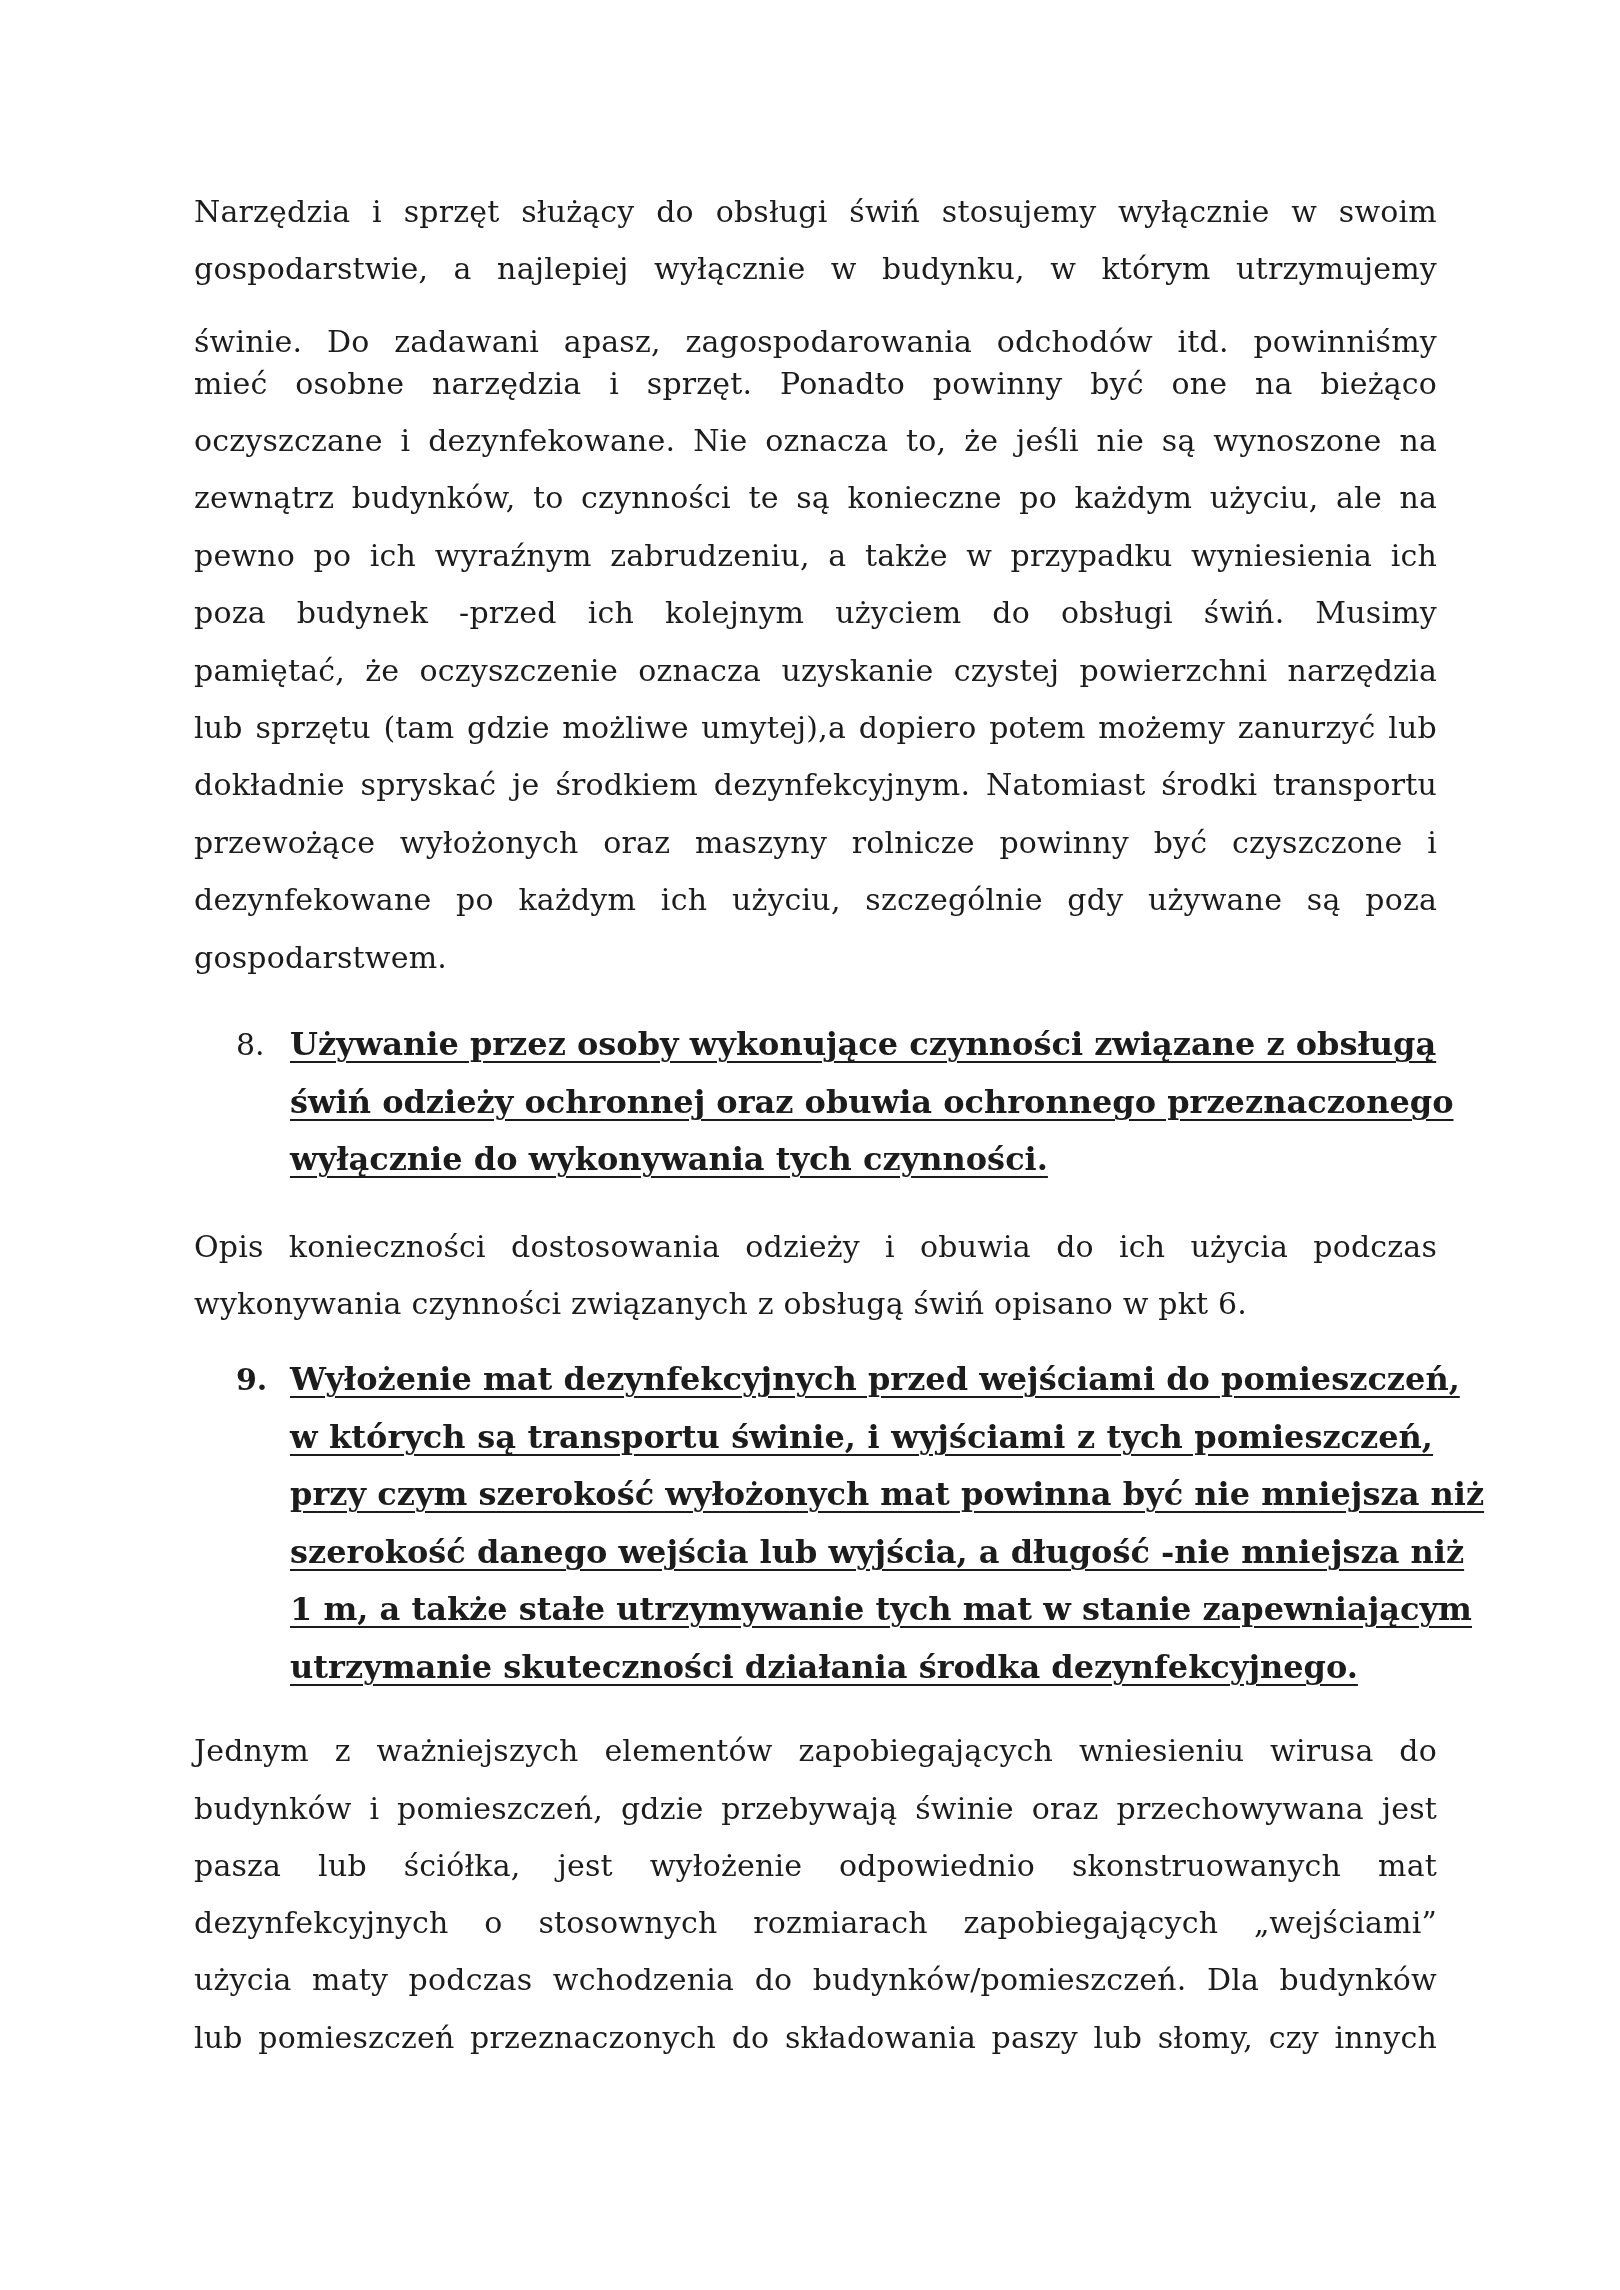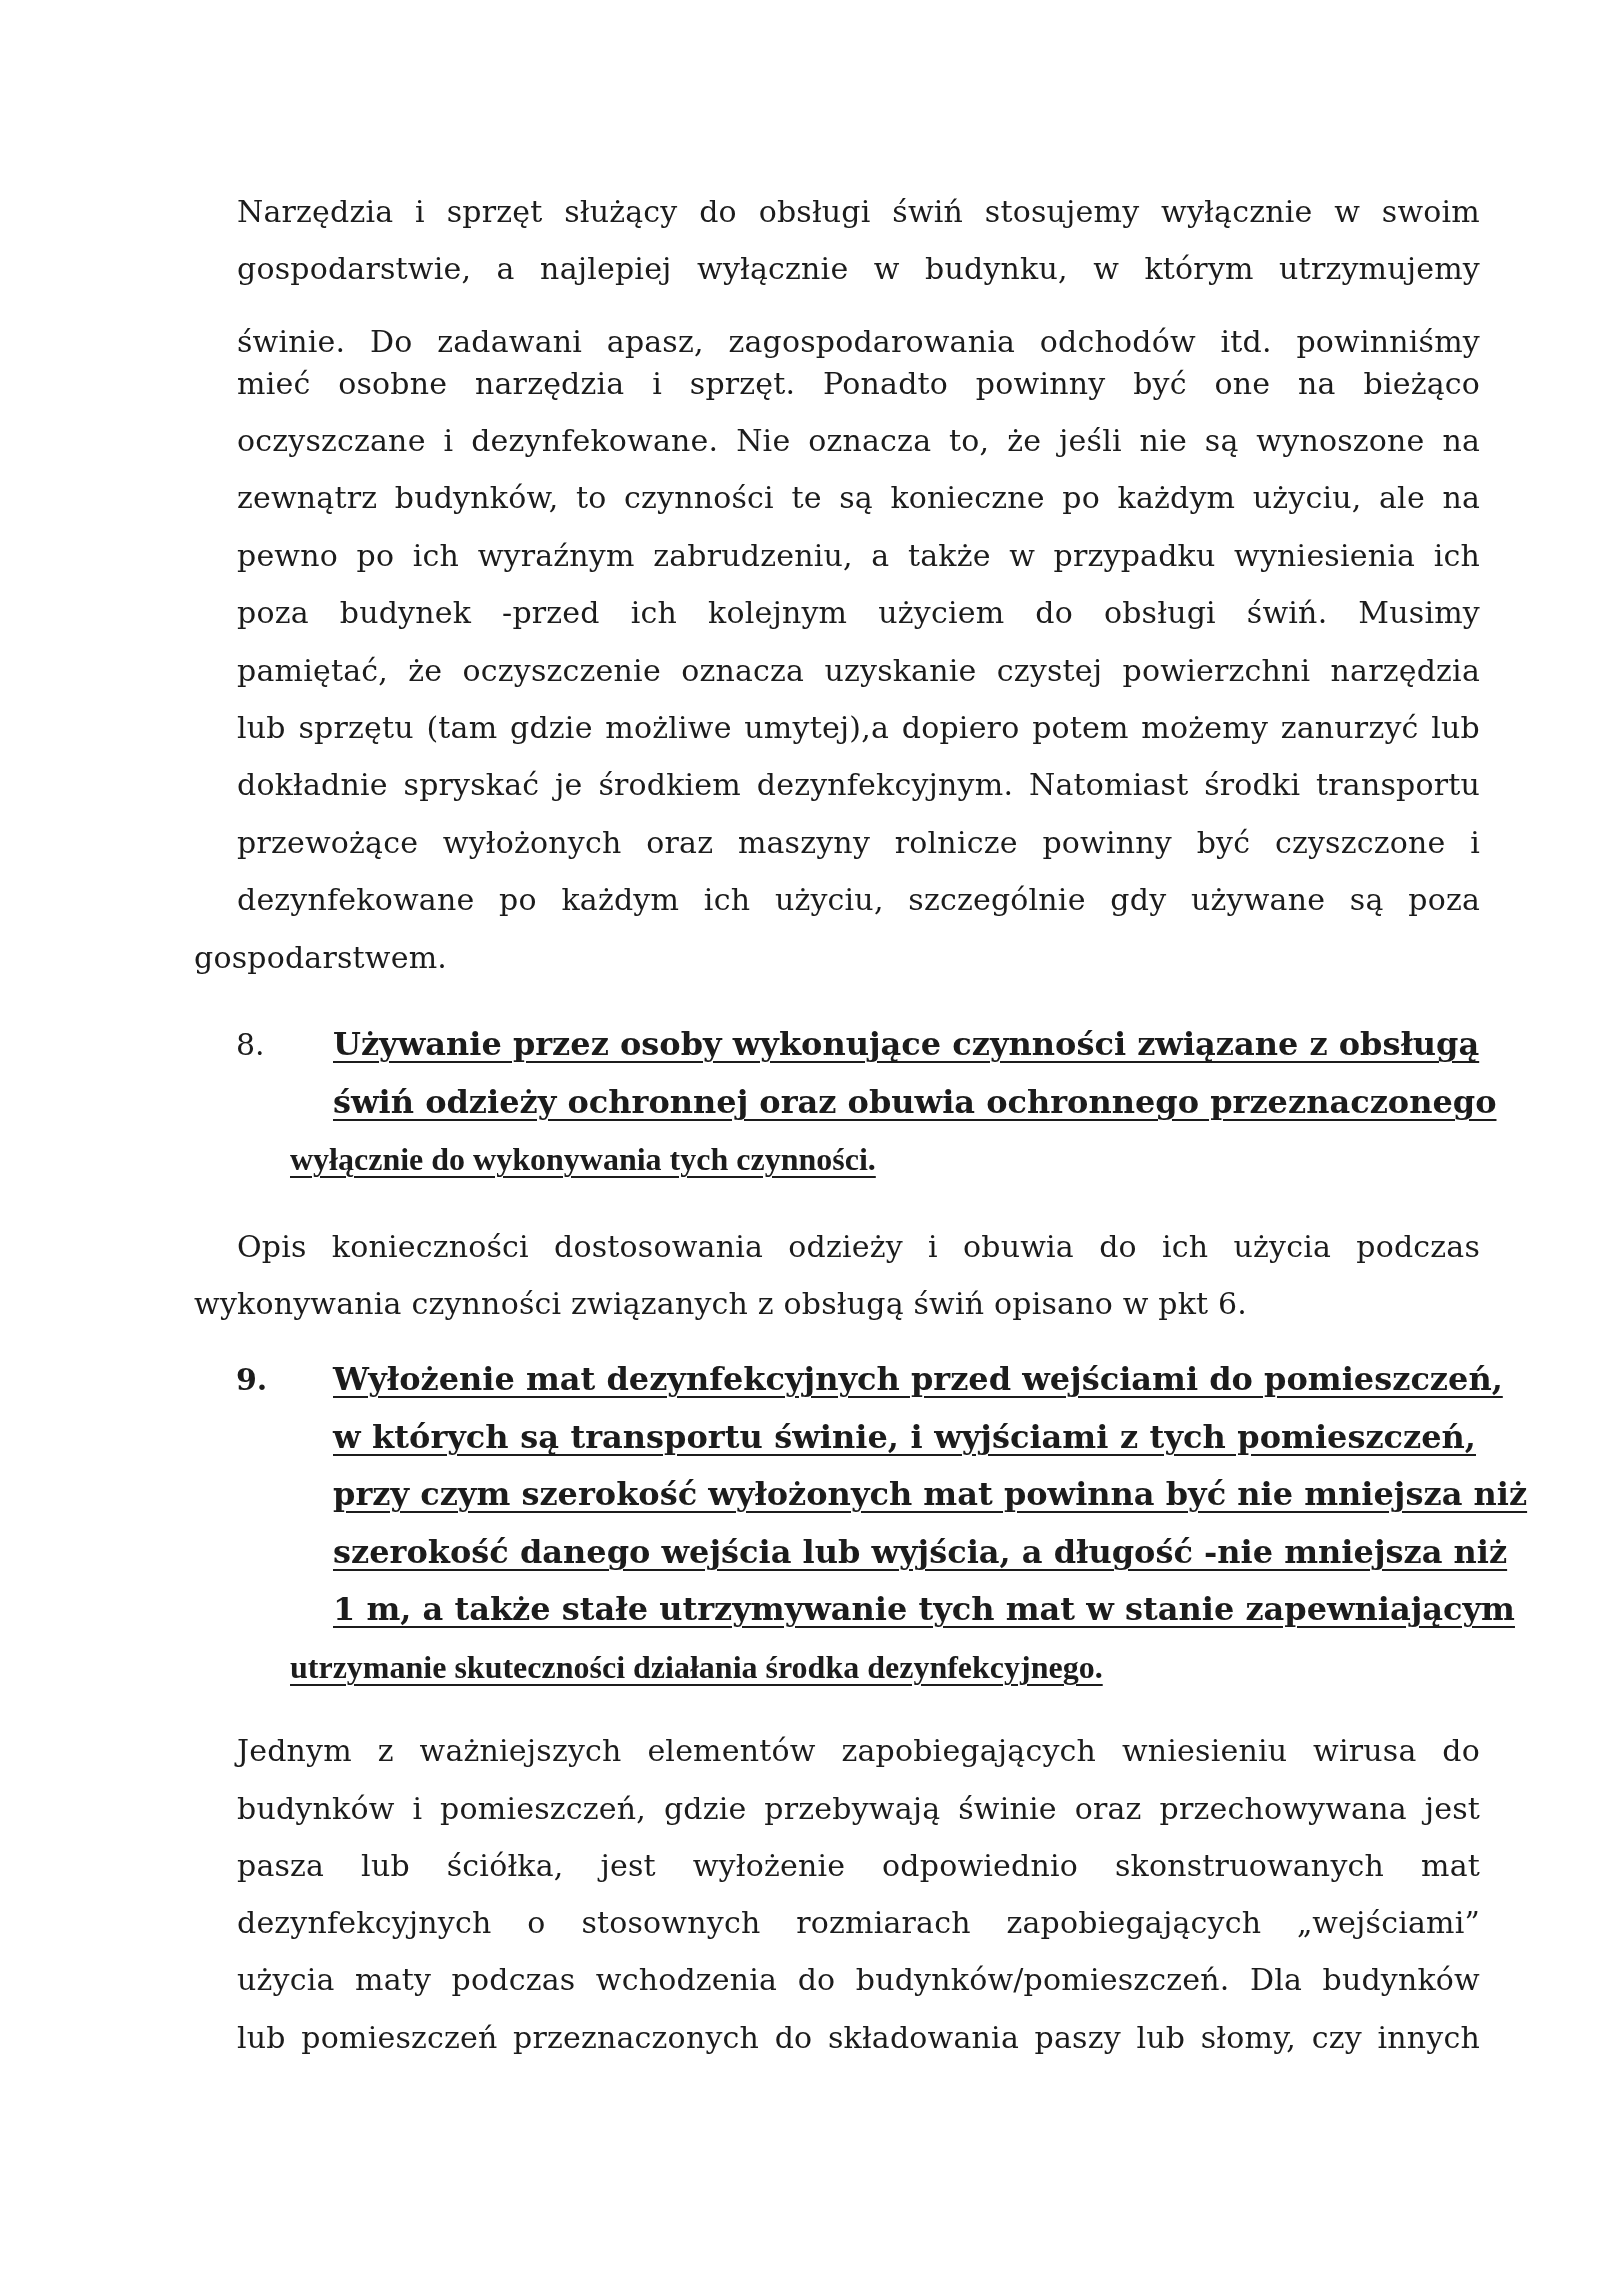--- a/index.html
+++ b/index.html
@@ -25,21 +25,20 @@
     .line {
       position: absolute;
       font-size: 30px;
       line-height: 39px;
       white-space: nowrap;
       letter-spacing: 0.2px;
     }
     .justify {
       text-align: justify;
       text-align-last: justify;
-      margin-left: 43px;
     }
     .body-line {
       left: 194px;
       width: 1243px;
     }
     .heading-num {
       position: absolute;
       font-size: 30px;
       line-height: 39px;
       left: 236px;
@@ -53,21 +52,20 @@
       font-weight: bold;
       text-decoration: underline;
       text-decoration-thickness: 2px;
       text-underline-offset: 5.9px;
       font-size: 32px;
       letter-spacing: 0;
     }
     .heading-line.last {
       text-align: right;
       text-align-last: left;
-      font-family: Liberation Serif, serif;
     }
     .body-line.last {
       text-align: left;
       text-align-last: left;
     }
   </style>
 </head>
 <body>
 
 <div class="page">

